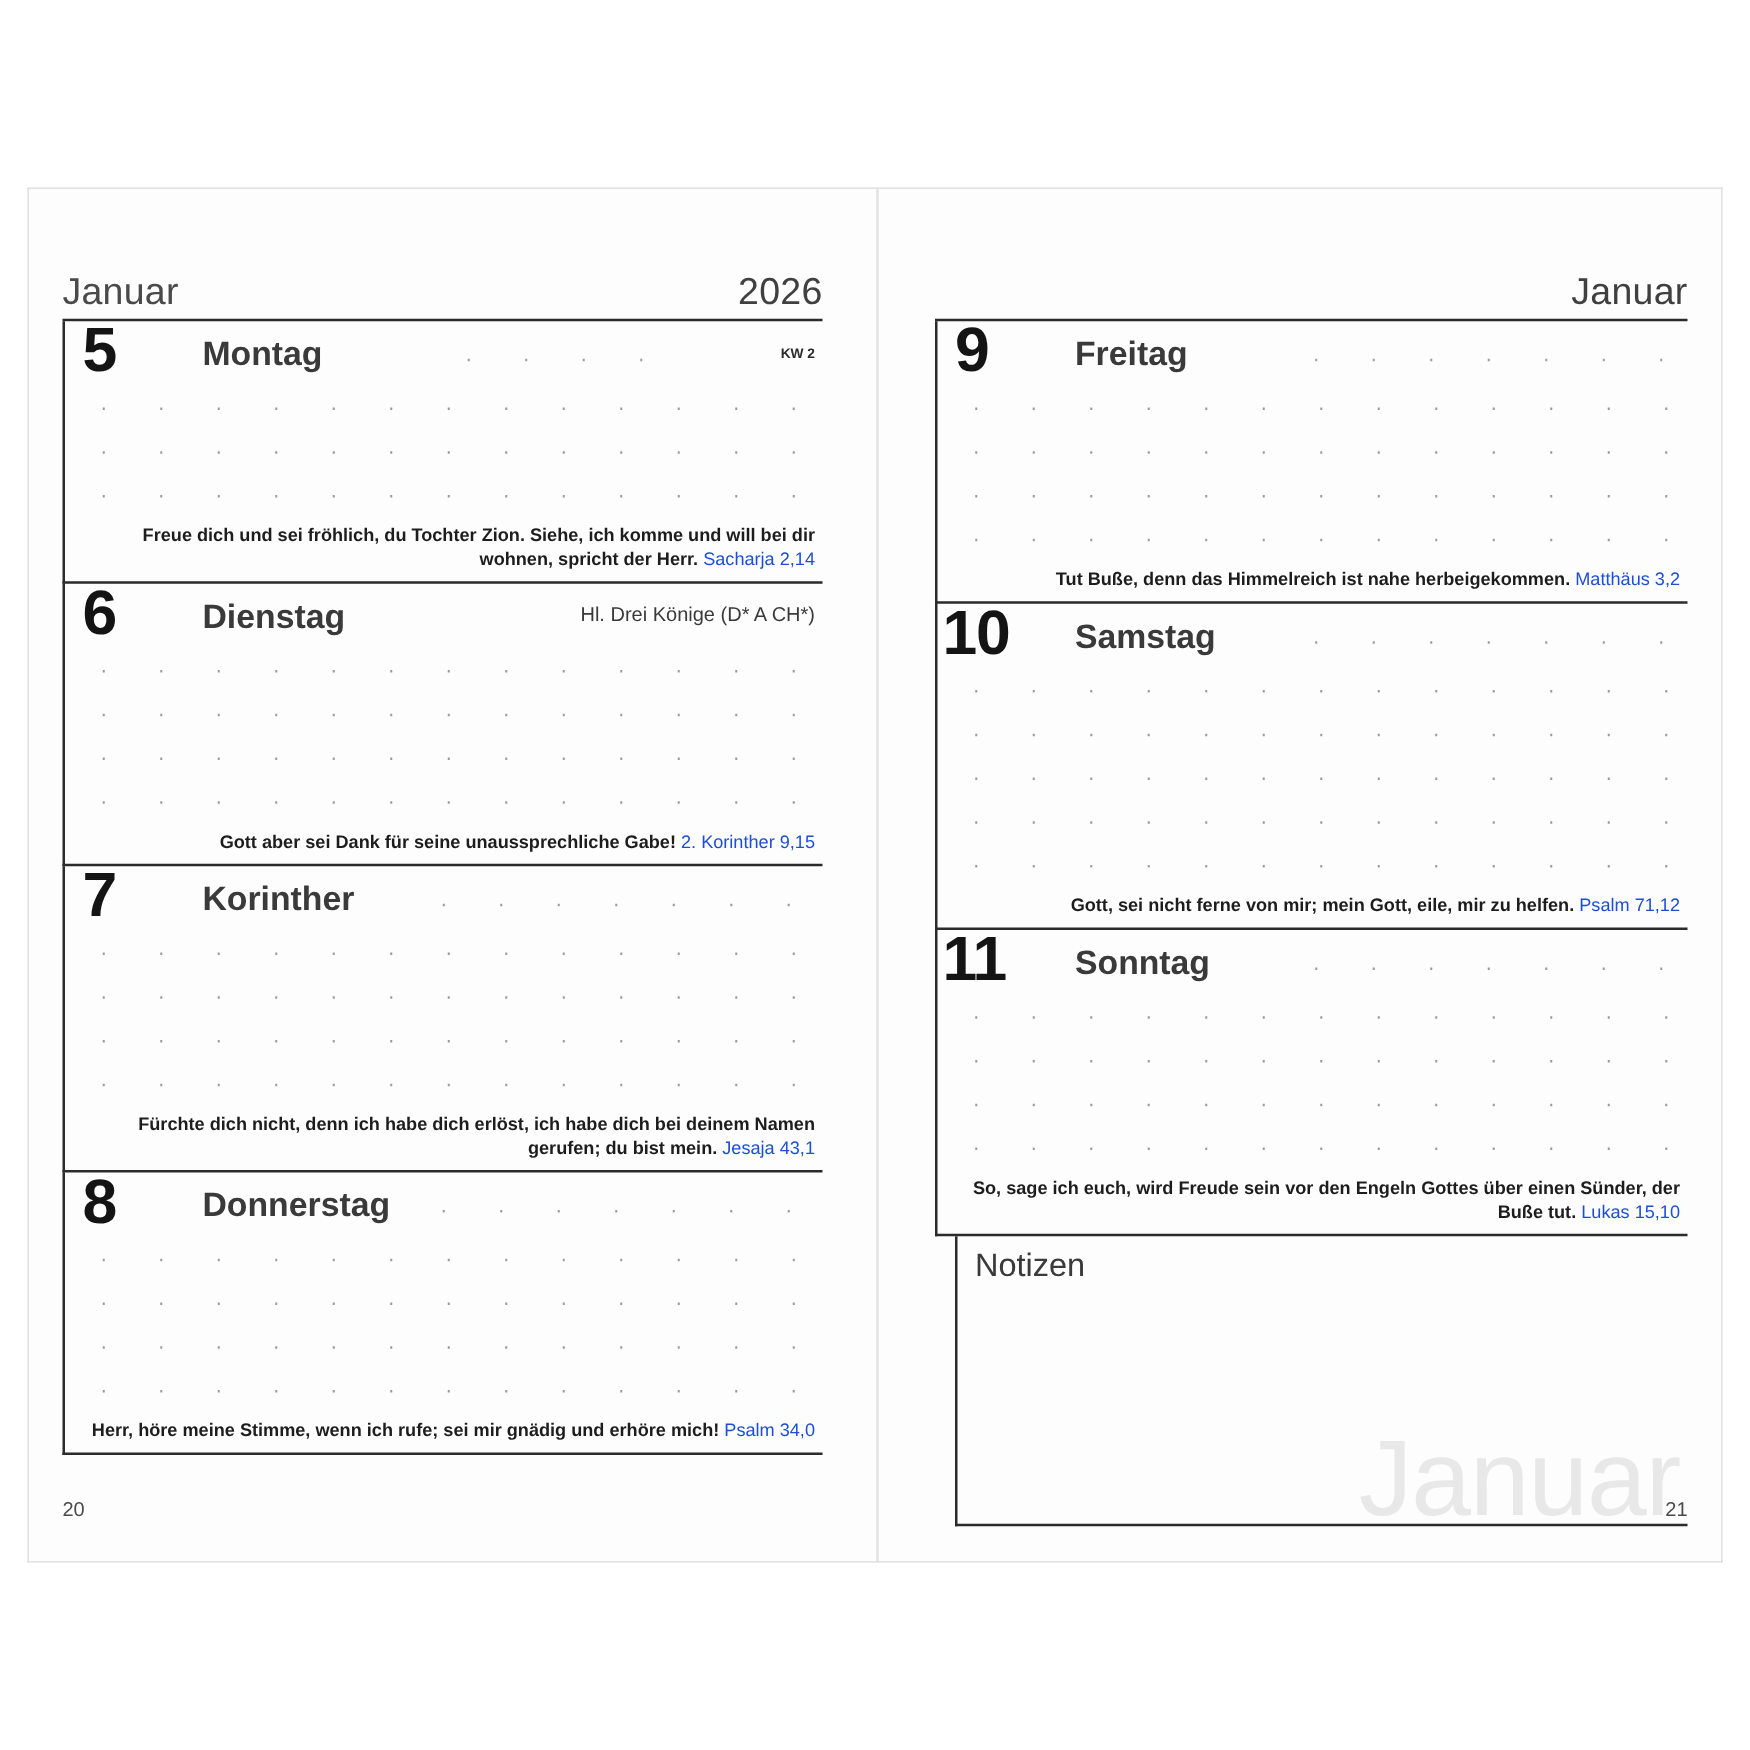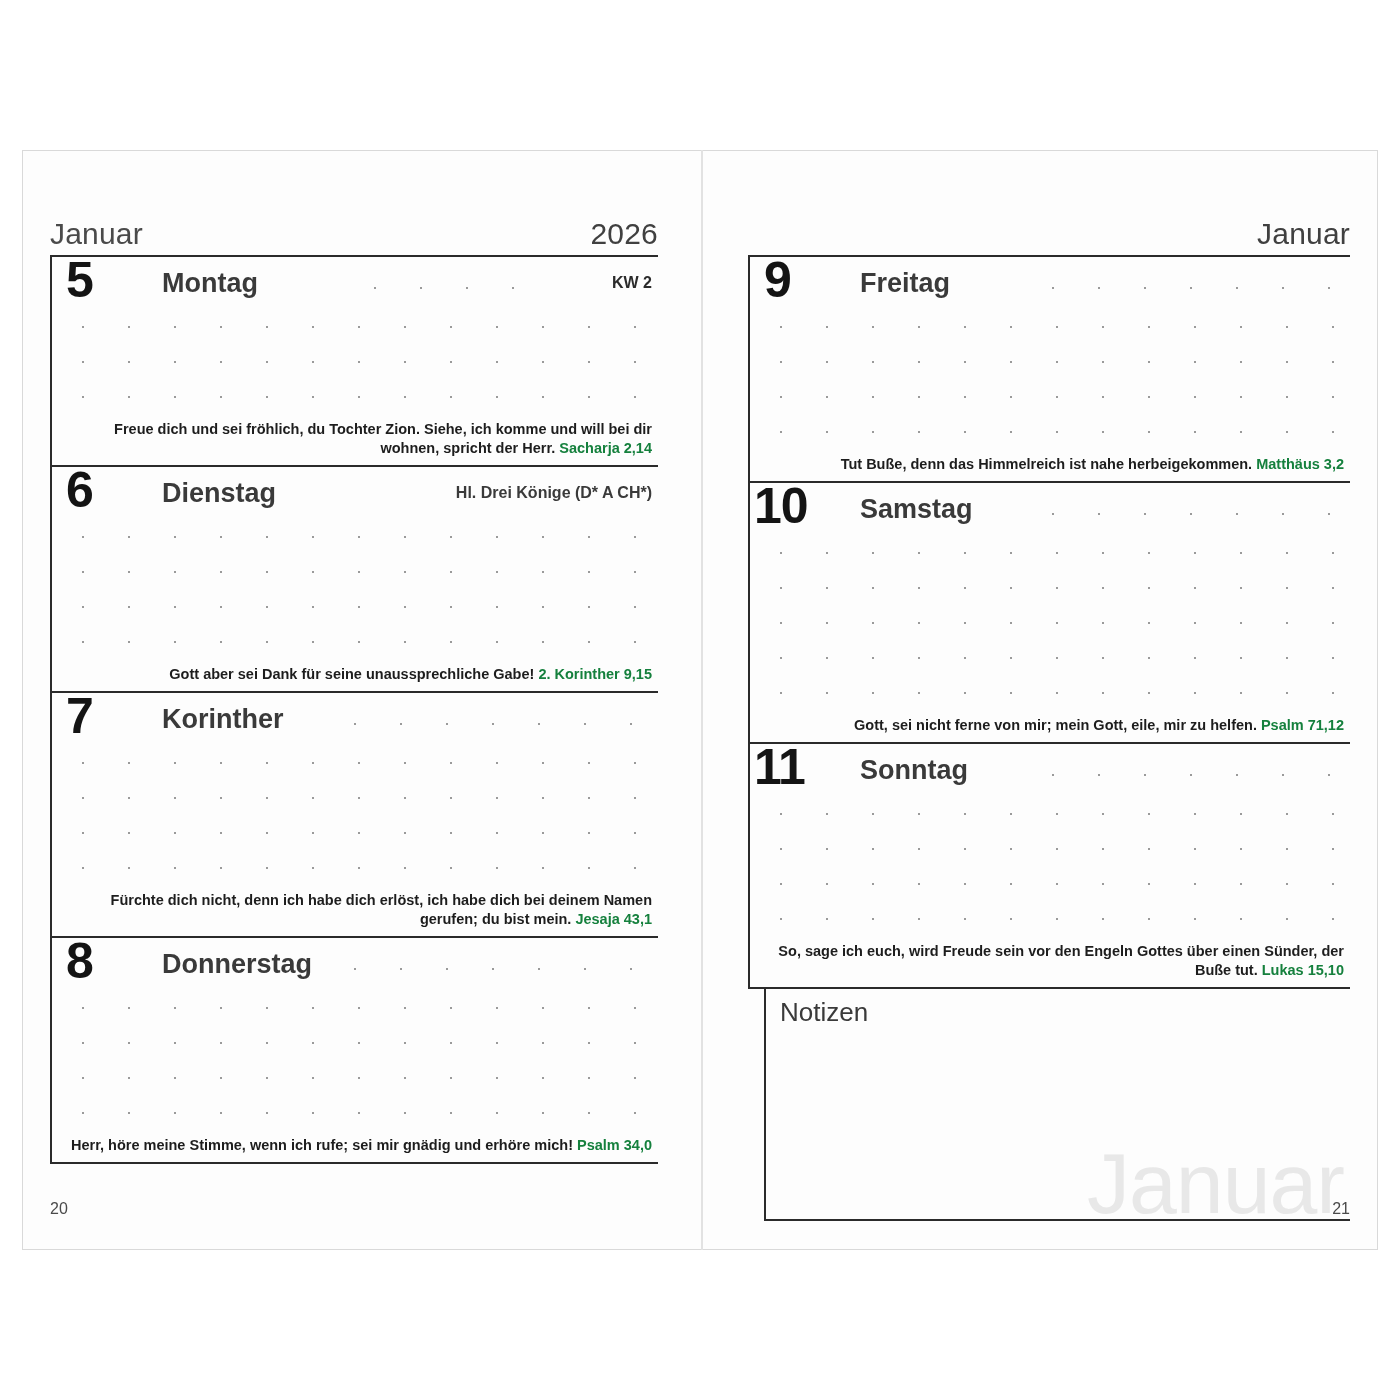--- a/index.html
+++ b/index.html
@@ -128,27 +128,27 @@
     top: 4px;
     font-size: 27px;
     color: #3a3a3a;
     line-height: 44px;
     font-weight: 700;
   }
   .day-note {
     position: absolute;
     right: 6px;
     top: 12px;
-    font-size: 16px;
+    font-size: 11px;
     color: #2b2b2b;
     font-weight: 700;
     line-height: 28px;
   }
   .day-note.light {
-    font-weight: 700;
+    font-weight: 400;
     color: #3a3a3a;
     font-size: 16px;
   }
 
   
   .dots {
     position: relative;
     width: 100%;
   }
   .dot-row {
@@ -183,22 +183,22 @@
   }
 
   .verse {
     padding: 6px 6px 7px 10px;
     font-size: 14.5px;
     line-height: 19px;
     font-weight: 700;
     color: #1d1d1d;
   }
   .verse .ref {
-    font-weight: 700;
-    color: #15803d;
+    font-weight: 400;
+    color: #1d4ed8;
   }
 
   .notes-block {
     position: relative;
     border-left: 2px solid #2b2b2b;
     border-bottom: 2px solid #2b2b2b;
     box-sizing: border-box;
     height: 232px;
     margin-left: 16px;
   }

